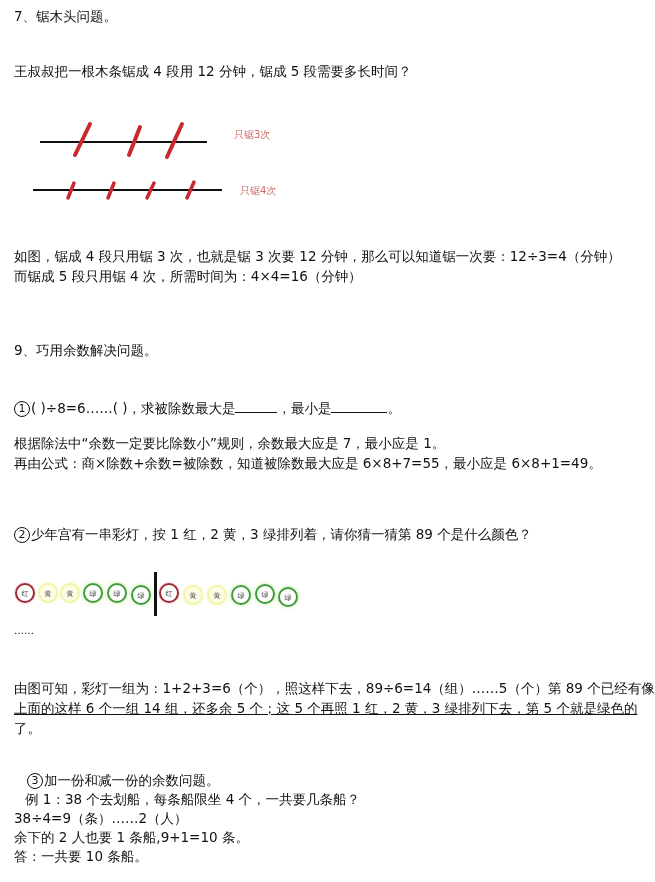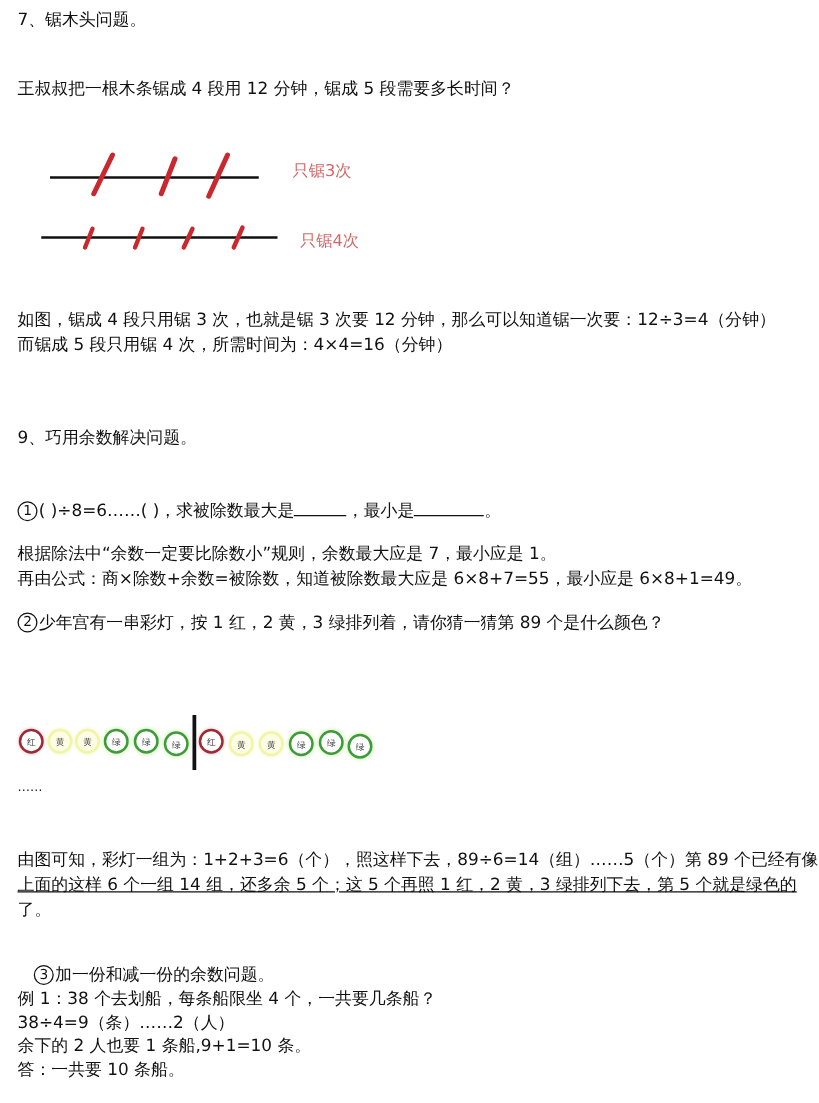--- a/index.html
+++ b/index.html
@@ -10,21 +10,21 @@
     }
     .line { position: absolute; left: 14px; white-space: nowrap; line-height: 20px; }
     .circ {
       display: inline-block; width: 14px; height: 14px; border: 1.4px solid #111;
       border-radius: 50%; text-align: center; line-height: 14px; font-size: 11px;
       vertical-align: middle; margin-right: 1px; box-sizing: content-box;
     }
     .blank { display: inline-block; border-bottom: 1.5px solid #111; height: 14px; vertical-align: baseline; }
     
     #saw { position: absolute; left: 30px; top: 118px; width: 270px; height: 90px; }
-    .saw-label { position: absolute; font-size: 13px; color: #d06a6a; white-space: nowrap; }
+    .saw-label { position: absolute; font-size: 10px; color: #d06a6a; white-space: nowrap; }
     
     #lanterns { position: absolute; left: 12px; top: 577px; width: 300px; height: 42px; }
     .lantern {
       position: absolute; top: 6px; width: 20px; height: 20px; border-radius: 50%;
       box-sizing: border-box; text-align: center; line-height: 18px; font-size: 7px; color: #333;
     }
     .lantern.red { border: 2.5px solid #9c2a35; box-shadow: 0 0 3px #e9b7bd; }
     .lantern.yellow { border: 2.5px solid #f0f5a8; background: #fdfde6; box-shadow: 0 0 3px #f3f6b5; }
     .lantern.green { border: 2.5px solid #3e9b3a; box-shadow: 0 0 4px #c4ef9e; }
     .divider { position: absolute; left: 142px; top: -5px; width: 2.5px; height: 44px; background: #111; }
@@ -57,21 +57,21 @@
 
 <div class="line" style="top:320px;margin-top:20px;">9、巧用余数解决问题。</div>
 
 <div class="line" style="top:398px;">
   <span class="circ">1</span><span>(   )÷8=6……(    )，求被除数最大是</span><span class="blank" style="width:42px;"></span><span>，最小是</span><span class="blank" style="width:56px;"></span><span>。</span>
 </div>
 
 <div class="line" style="top:433px;">根据除法中“余数一定要比除数小”规则，余数最大应是 7，最小应是 1。</div>
 <div class="line" style="top:453px;">再由公式：商×除数+余数=被除数，知道被除数最大应是 6×8+7=55，最小应是 6×8+1=49。</div>
 
-<div class="line" style="top:488px;">
+<div class="line" style="top:524px;">
   <span class="circ">2</span><span>少年宫有一串彩灯，按 1 红，2 黄，3 绿排列着，请你猜一猜第 89 个是什么颜色？</span>
 </div>
 
 <div id="lanterns">
   <div class="lantern red" style="left:3px;">红</div>
   <div class="lantern yellow" style="left:26px;">黄</div>
   <div class="lantern yellow" style="left:48px;">黄</div>
   <div class="lantern green" style="left:71px;">绿</div>
   <div class="lantern green" style="left:95px;">绿</div>
   <div class="lantern green" style="left:119px; top:8px;">绿</div>
@@ -85,16 +85,16 @@
 </div>
 <div class="dots">……</div>
 
 <div class="line" style="top:678px;">由图可知，彩灯一组为：1+2+3=6（个），照这样下去，89÷6=14（组）……5（个）第 89 个已经有像</div>
 <div class="line" style="top:698px;text-decoration:underline;">上面的这样 6 个一组 14 组，还多余 5 个；这 5 个再照 1 红，2 黄，3 绿排列下去，第 5 个就是绿色的</div>
 <div class="line" style="top:718px;">了。</div>
 
 <div class="line" style="top:770px;margin-left:13px;">
   <span class="circ">3</span><span>加一份和减一份的余数问题。</span>
 </div>
-<div class="line" style="top:789px;">例 1：38 个去划船，每条船限坐 4 个，一共要几条船？</div>
+<div class="line" style="top:789px;margin-left:11px;">例 1：38 个去划船，每条船限坐 4 个，一共要几条船？</div>
 <div class="line" style="top:808px;">38÷4=9（条）……2（人）</div>
 <div class="line" style="top:827px;">余下的 2 人也要 1 条船,9+1=10 条。</div>
 <div class="line" style="top:846px;">答：一共要 10 条船。</div>
 
 </body></html>

